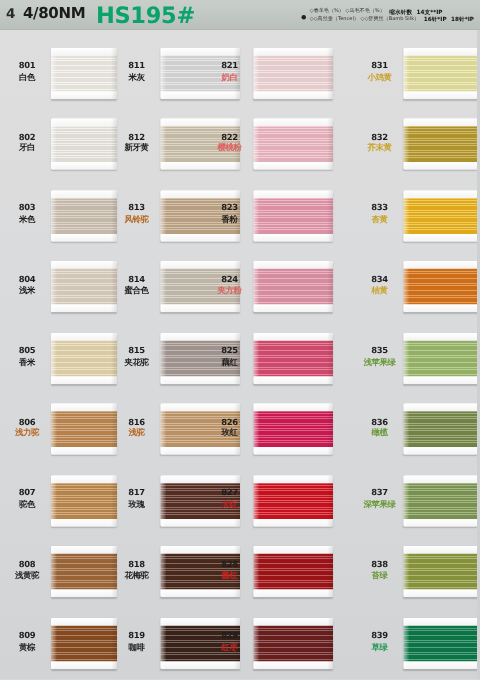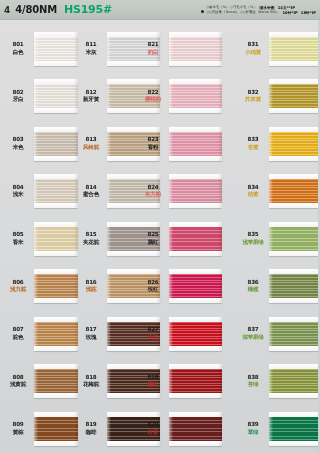--- a/index.html
+++ b/index.html
@@ -14,21 +14,21 @@
   .header{
     position:absolute;left:0;top:0;width:320px;height:20px;
     background:linear-gradient(180deg,#c9cecb 0%,#c2c8c4 48%,#b9bfbb 100%);
     display:flex;align-items:center;
     box-sizing:border-box;padding:0 4px;
     border-bottom:1px solid #b0b6b2;
   }
   .h-num{font-size:9px;color:#2b2b2b;font-weight:700;margin-right:5px;letter-spacing:0px;}
   .h-count{font-size:10px;color:#1b1b1b;font-weight:700;margin-right:7px;letter-spacing:-.2px;}
   .h-name{font-size:10px;color:#0aa36b;font-weight:700;margin-right:8px;letter-spacing:-.3px;}
-  .h-code{font-size:11px;color:#0aa36b;font-weight:700;letter-spacing:-.2px;}
+  .h-code{font-size:15px;color:#0aa36b;font-weight:700;letter-spacing:-.2px;}
   .h-spacer{flex:1;}
   .h-right{display:flex;align-items:flex-start;gap:2px;}
   .h-bullet{width:3px;height:3px;border-radius:50%;background:#222;margin-top:5px;flex:0 0 auto;}
   .h-compo{display:flex;flex-direction:column;gap:0px;}
   .h-row{display:flex;align-items:center;gap:3px;}
   .h-tiny{font-size:3.4px;color:#333;line-height:5px;white-space:nowrap;transform:scale(1);}
   .h-care{font-size:3.8px;font-weight:700;color:#111;line-height:5px;white-space:nowrap;}
 
   
   .card{

